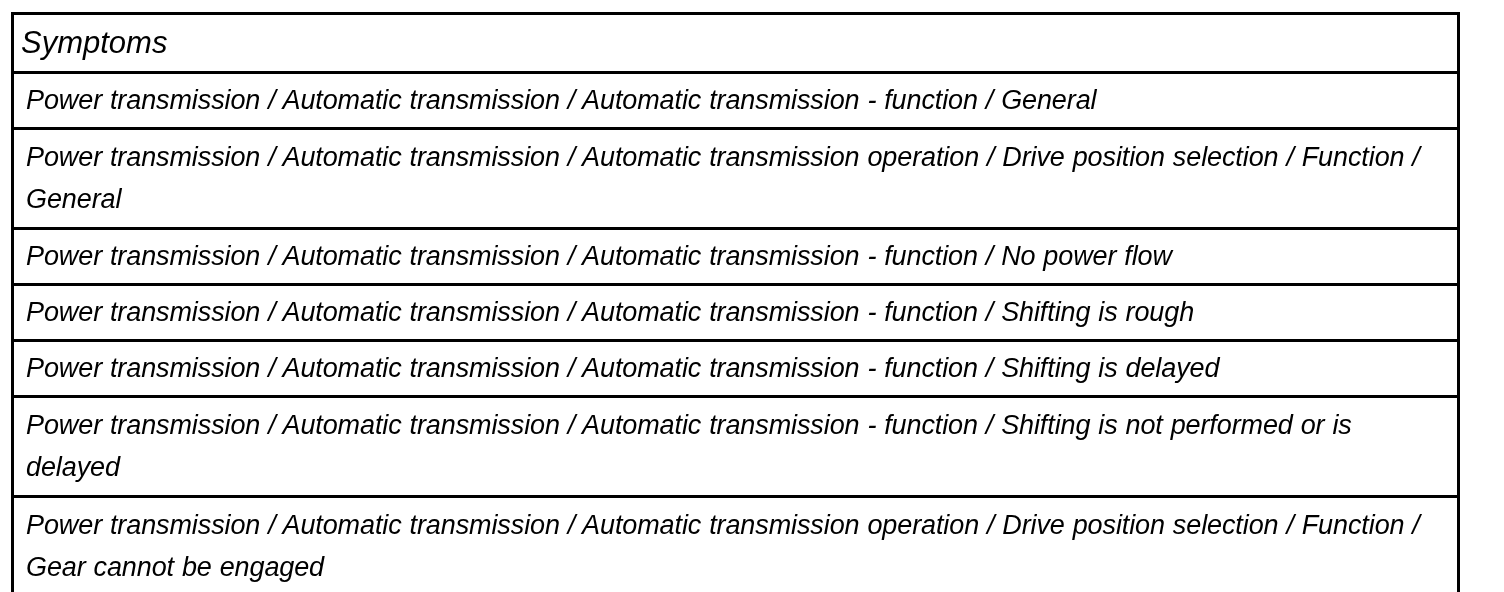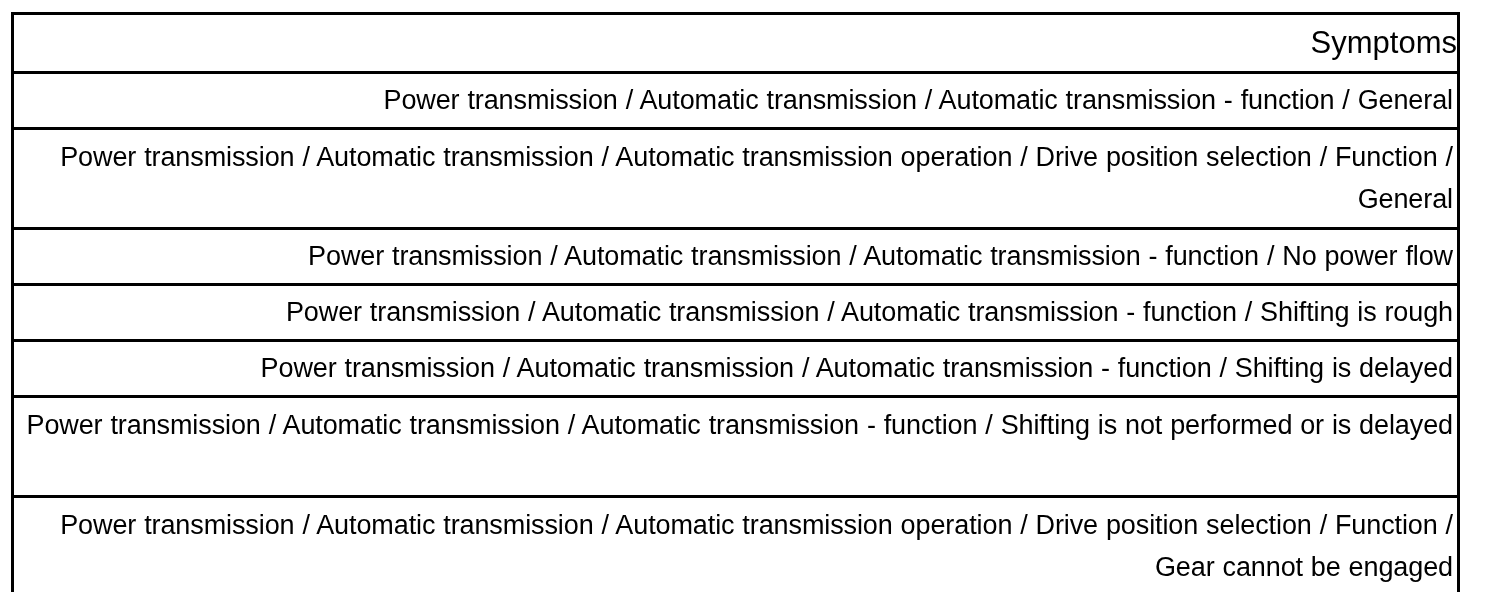--- a/index.html
+++ b/index.html
@@ -27,22 +27,23 @@
     width: 1449px;
     border-collapse: collapse;
     table-layout: fixed;
     background: #ffffff;
   }
   .symptoms-table td,
   .symptoms-table th {
     border: 3px solid #000000;
     padding: 0;
     vertical-align: top;
-    text-align: right;
+    text-align: left;
     background: #ffffff;
+    font-style: italic;
   }
   .header-cell {
     height: 56px;
   }
   .header-text {
     display: block;
     font-size: 31px;
     line-height: 56px;
     padding: 0 0 0 7px;
     white-space: nowrap;

